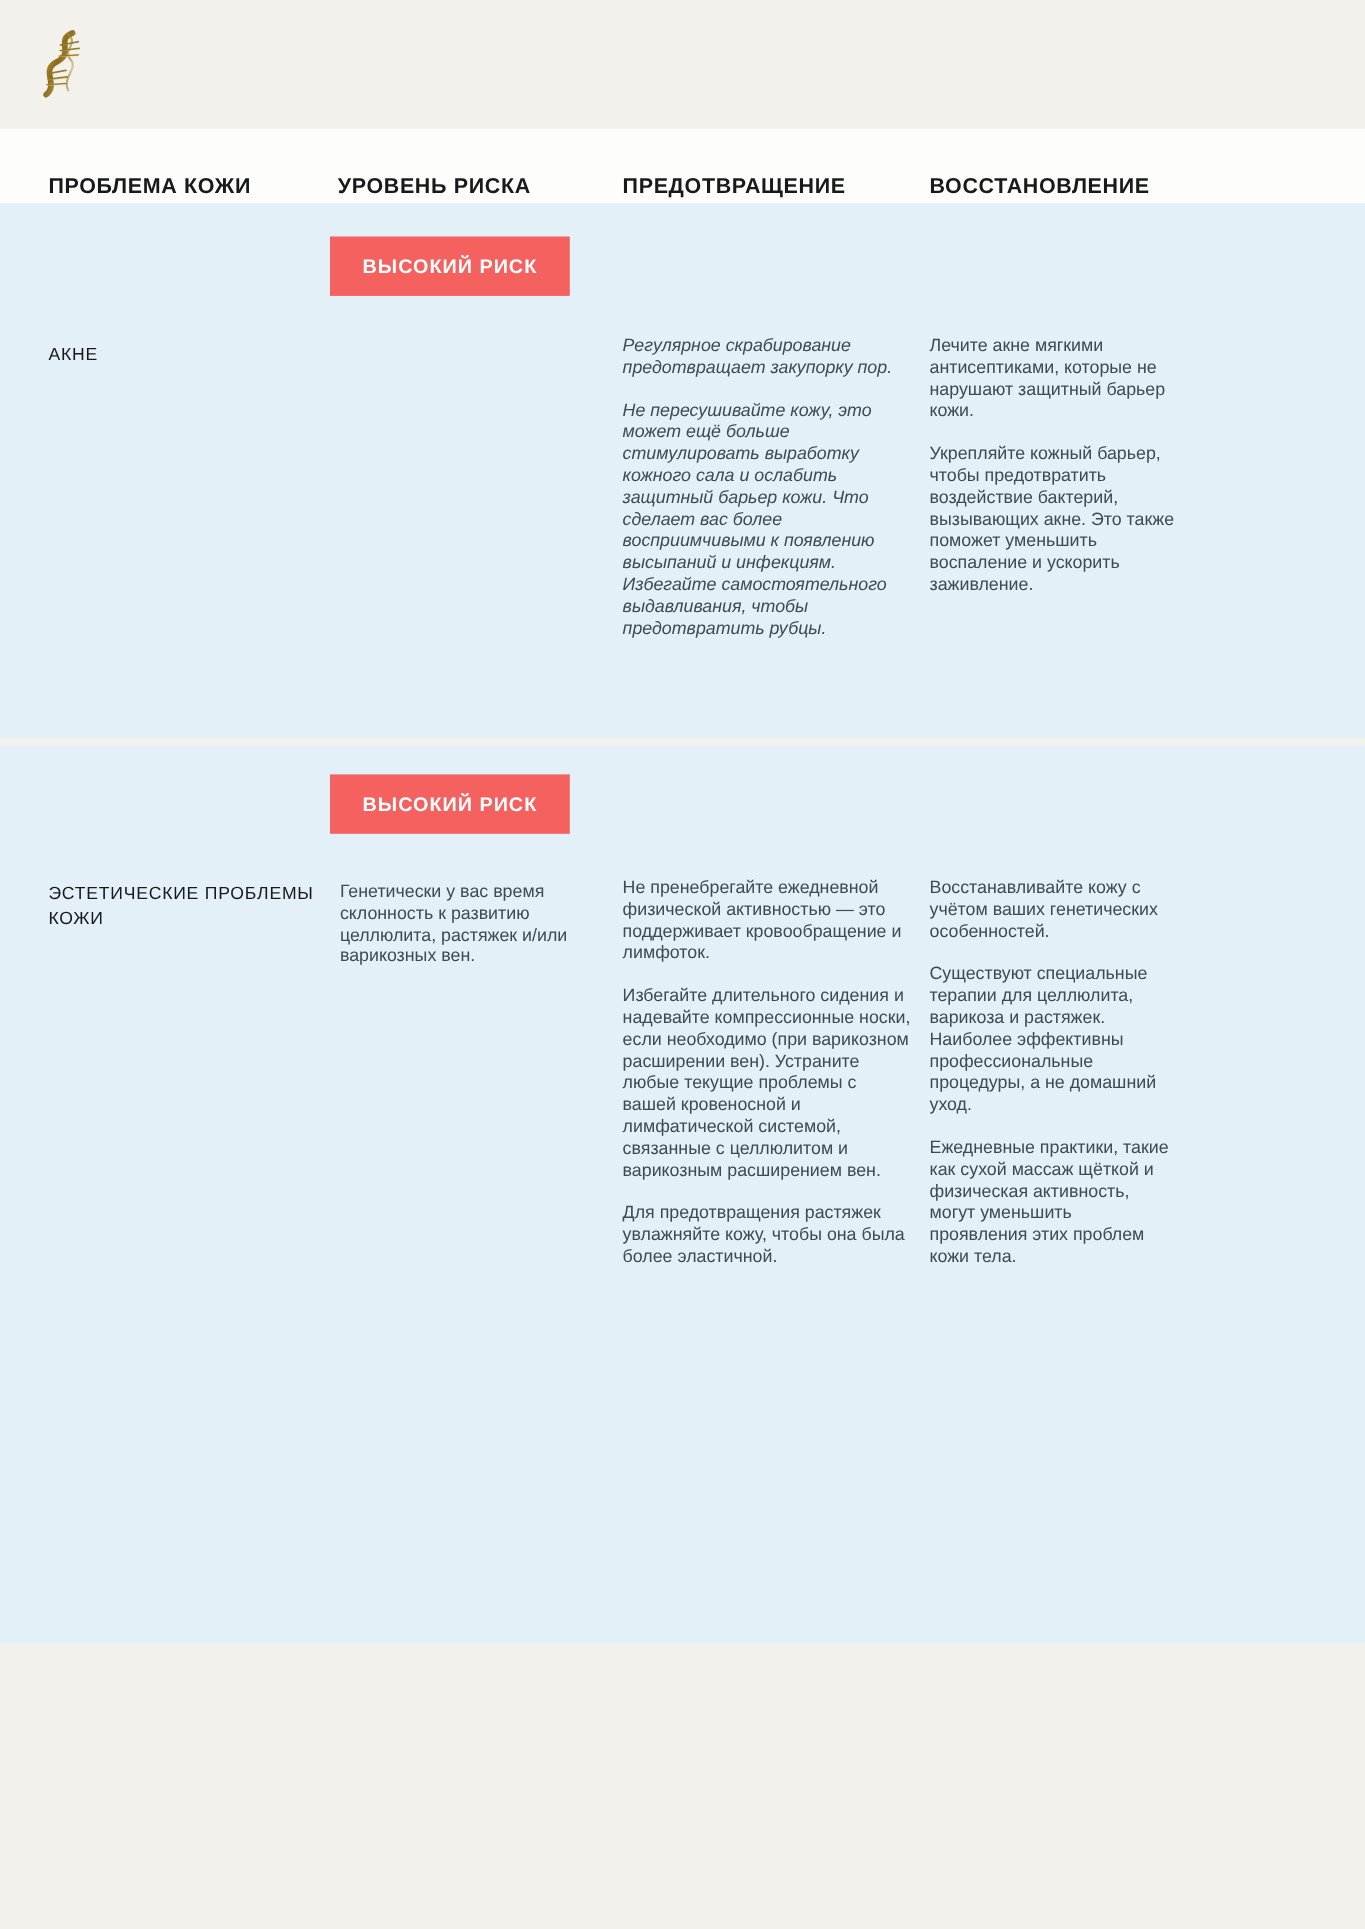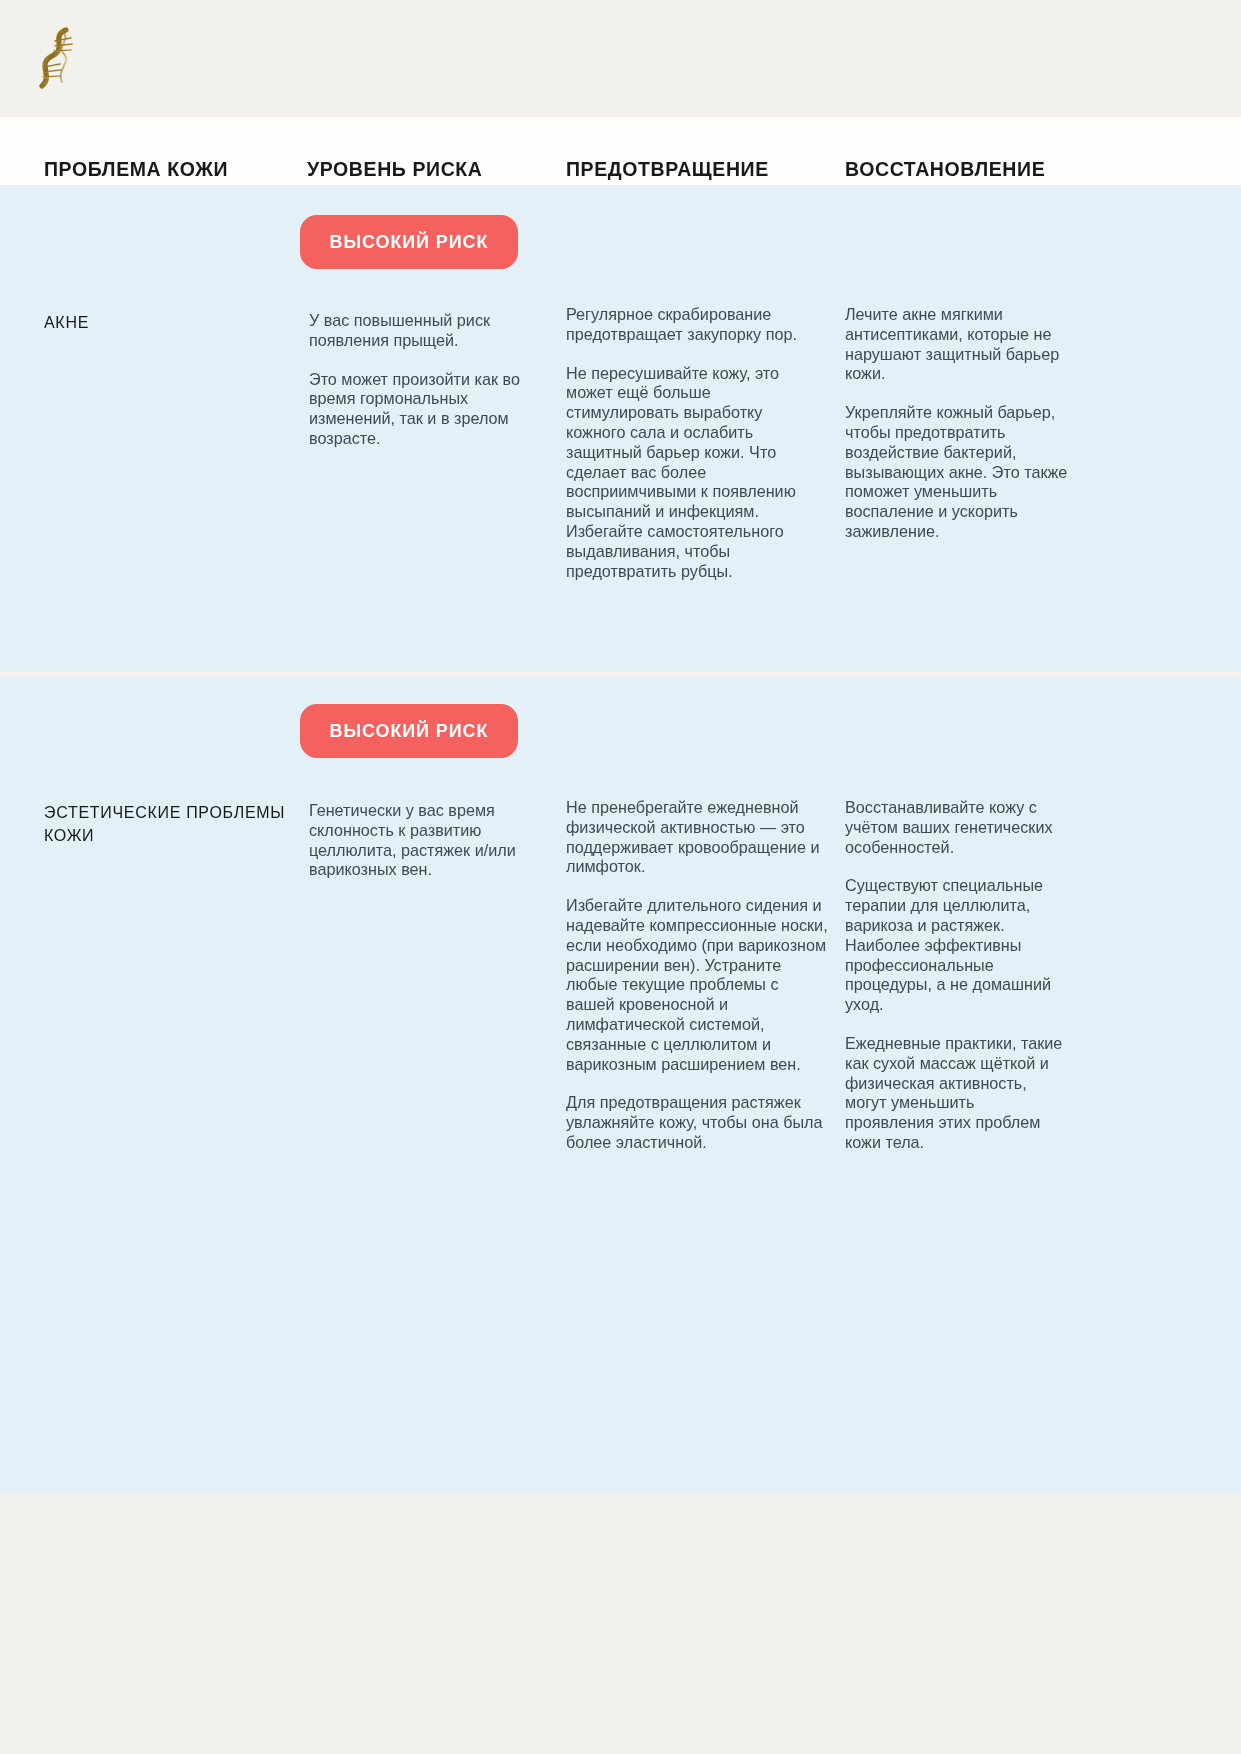--- a/index.html
+++ b/index.html
@@ -67,21 +67,21 @@
     position: absolute;
     left: 0; top: 671px;
     width: 1241px; height: 7px;
     background: #f2f1ec;
   }
   .row-2 { top: 678px; height: 962px; }
 
   .badge {
     position: absolute;
     background: #f4615f;
-    border-radius: 17px;
+    border-radius: 0;
     color: #ffffff;
     font-size: 18px;
     font-weight: bold;
     letter-spacing: 0.9px;
     display: flex;
     align-items: center;
     justify-content: center;
     white-space: nowrap;
   }
   .badge-1 { left: 300px; top: 215px; width: 218px; height: 54px; }
@@ -103,21 +103,21 @@
     position: absolute;
     font-size: 16.2px;
     line-height: 19.8px;
     color: #3e4a54;
   }
   .cell p { margin: 0 0 19px 0; }
   .cell p:last-child { margin-bottom: 0; }
 
   
   .r1c2 { left: 309px; top: 311px; width: 248px; }
-  .r1c3 { left: 566px; top: 305px; width: 256px; }
+  .r1c3 { left: 566px; top: 305px; width: 256px; font-style: italic; }
   .r1c4 { left: 845px; top: 305px; width: 225px; }
 
   
   .r2c2 { left: 309px; top: 801px; width: 222px; }
   .r2c3 { left: 566px; top: 798px; width: 262px; }
   .r2c4 { left: 845px; top: 798px; width: 222px; }
 
   
   .footer {
     position: absolute;
@@ -178,24 +178,20 @@
     <div class="col-head ch3">ПРЕДОТВРАЩЕНИЕ</div>
     <div class="col-head ch4">ВОССТАНОВЛЕНИЕ</div>
   </div>
 
   <div class="row row-1"></div>
 
   <div class="badge badge-1">ВЫСОКИЙ РИСК</div>
 
   <div class="problem-title pt-1">АКНЕ</div>
 
-  <div class="cell r1c2">
-    <p>У вас повышенный риск появления прыщей.</p>
-    <p>Это может произойти как во время гормональных изменений, так и в зрелом возрасте.</p>
-  </div>
 
   <div class="cell r1c3">
     <p>Регулярное скрабирование предотвращает закупорку пор.</p>
     <p>Не пересушивайте кожу, это может ещё больше стимулировать выработку кожного сала и ослабить защитный барьер кожи. Что сделает вас более восприимчивыми к появлению высыпаний и инфекциям. Избегайте самостоятельного выдавливания, чтобы предотвратить рубцы.</p>
   </div>
 
   <div class="cell r1c4">
     <p>Лечите акне мягкими антисептиками, которые не нарушают защитный барьер кожи.</p>
     <p>Укрепляйте кожный барьер, чтобы предотвратить воздействие бактерий, вызывающих акне. Это также поможет уменьшить воспаление и ускорить заживление.</p>
   </div>

